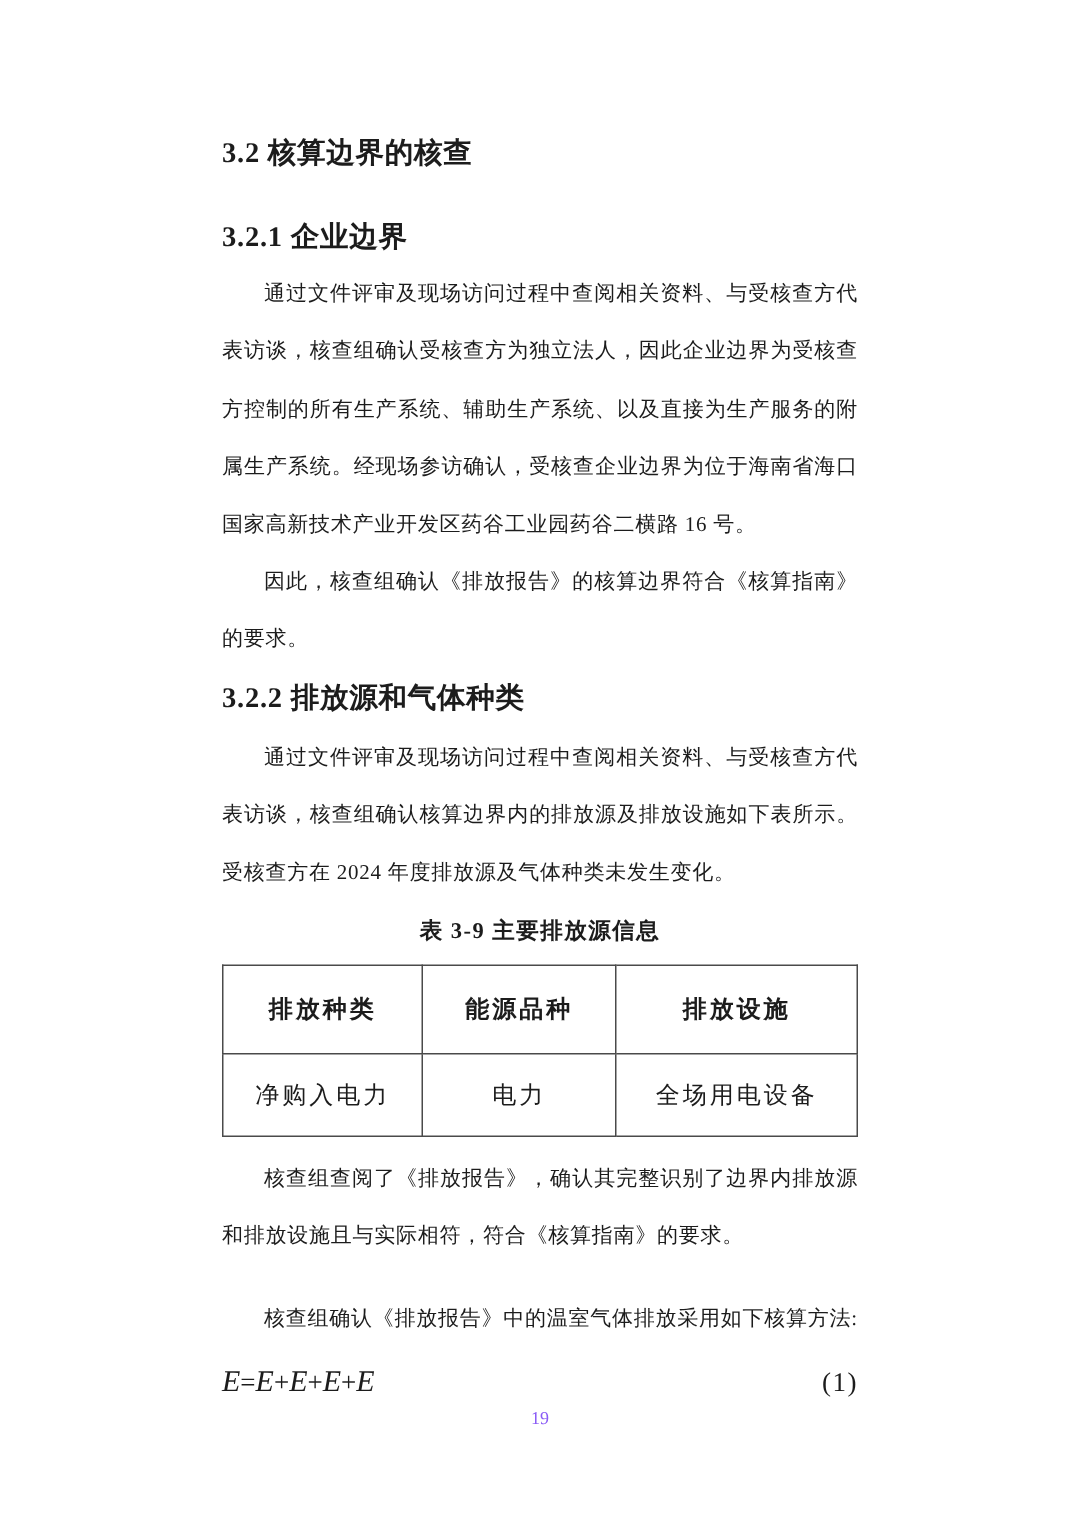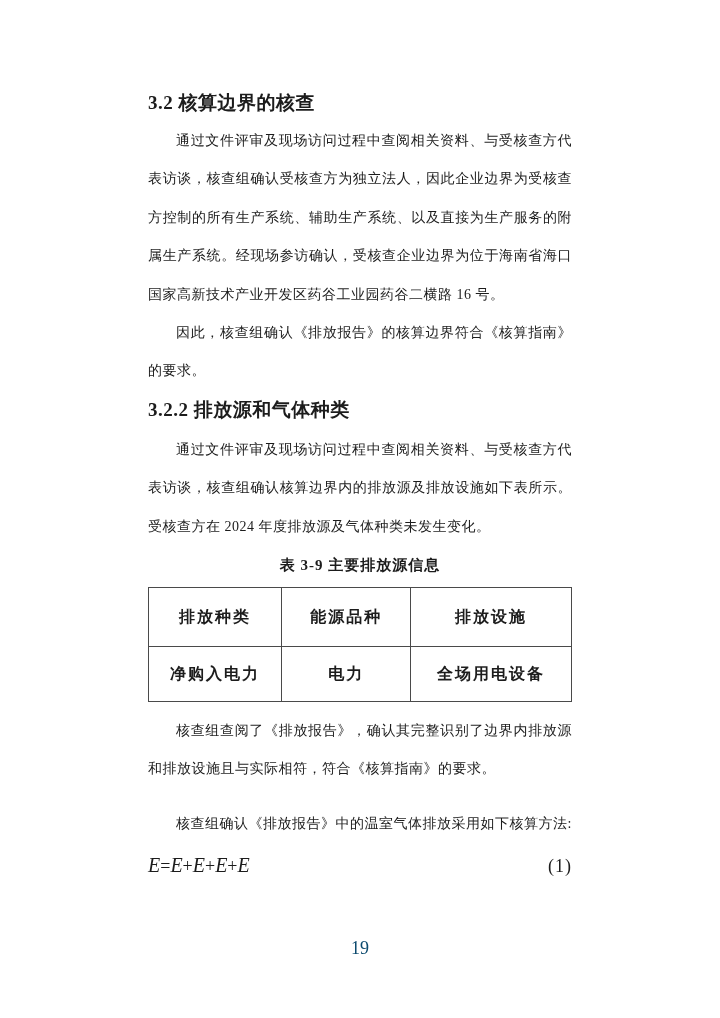--- a/index.html
+++ b/index.html
@@ -64,21 +64,21 @@
     font-size: 16px;
     padding: 16px 4px;
     letter-spacing: 2px;
   }
   table.src-table th {
     font-weight: bold;
     height: 26px;
   }
   table.src-table td {
     height: 22px;
-    font-weight: bold;
+    font-weight: normal;
   }
   .col-1 { width: 31.5%; }
   .col-2 { width: 30.5%; }
   .col-3 { width: 38%; }
   .formula-line {
     margin-top: 11px;
     display: flex;
     justify-content: space-between;
     align-items: baseline;
     font-size: 19px;
@@ -95,31 +95,32 @@
   .formula-num {
     font-size: 18px;
     letter-spacing: 1px;
   }
   .page-number {
     position: absolute;
     left: 0;
     right: 0;
     top: 938px;
     text-align: center;
-    font-size: 18px;
-    color: #0c4a6e;
+    font-size: 12px;
+    color: #8b5cf6;
   }
 </style>
 </head>
 <body>
 
 <div class="page">
 
   <div class="heading h-32">3.2 核算边界的核查</div>
 
+  <div class="heading h-321">3.2.1 企业边界</div>
 
   <p class="para indent p-321a">通过文件评审及现场访问过程中查阅相关资料、与受核查方代表访谈，核查组确认受核查方为独立法人，因此企业边界为受核查方控制的所有生产系统、辅助生产系统、以及直接为生产服务的附属生产系统。经现场参访确认，受核查企业边界为位于海南省海口国家高新技术产业开发区药谷工业园药谷二横路 16 号。</p>
 
   <p class="para indent p-321b">因此，核查组确认《排放报告》的核算边界符合《核算指南》的要求。</p>
 
   <div class="heading h-322">3.2.2 排放源和气体种类</div>
 
   <p class="para indent p-322a">通过文件评审及现场访问过程中查阅相关资料、与受核查方代表访谈，核查组确认核算边界内的排放源及排放设施如下表所示。受核查方在 2024 年度排放源及气体种类未发生变化。</p>
 
   <div class="table-title">表 3-9 主要排放源信息</div>

